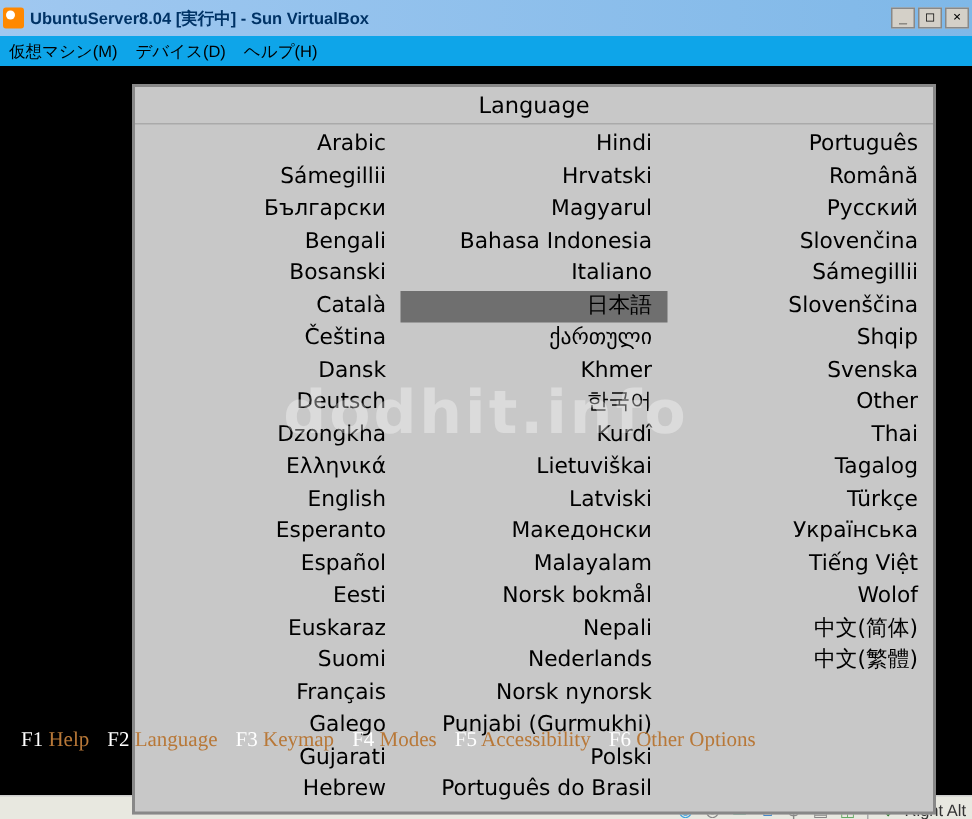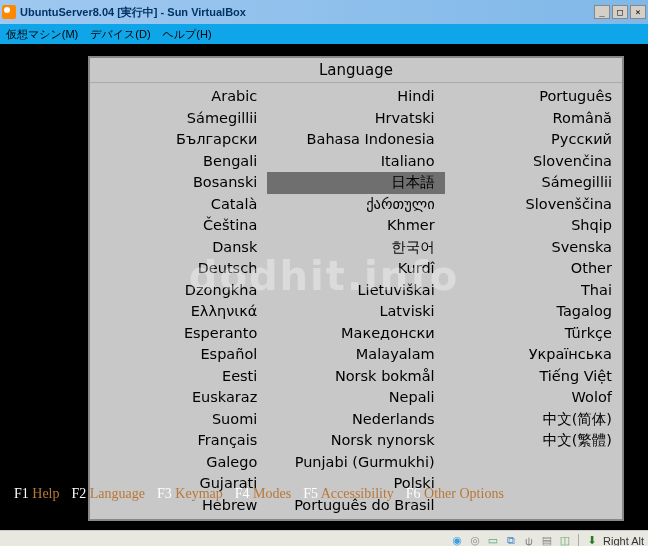--- a/index.html
+++ b/index.html
@@ -66,33 +66,35 @@
             <div class="lang-item">Sámegillii</div>
             <div class="lang-item">Български</div>
             <div class="lang-item">Bengali</div>
             <div class="lang-item">Bosanski</div>
             <div class="lang-item">Català</div>
             <div class="lang-item">Čeština</div>
             <div class="lang-item">Dansk</div>
             <div class="lang-item">Deutsch</div>
             <div class="lang-item">Dzongkha</div>
             <div class="lang-item">Ελληνικά</div>
+            <div class="lang-item">English</div>
             <div class="lang-item">Esperanto</div>
             <div class="lang-item">Español</div>
             <div class="lang-item">Eesti</div>
             <div class="lang-item">Euskaraz</div>
             <div class="lang-item">Suomi</div>
             <div class="lang-item">Français</div>
             <div class="lang-item">Galego</div>
             <div class="lang-item">Gujarati</div>
             <div class="lang-item">Hebrew</div>
           </div>
           <div class="lang-col">
             <div class="lang-item">Hindi</div>
             <div class="lang-item">Hrvatski</div>
+            <div class="lang-item">Magyarul</div>
             <div class="lang-item">Bahasa Indonesia</div>
             <div class="lang-item">Italiano</div>
             <div class="lang-item selected">日本語</div>
             <div class="lang-item">ქართული</div>
             <div class="lang-item">Khmer</div>
             <div class="lang-item">한국어</div>
             <div class="lang-item">Kurdî</div>
             <div class="lang-item">Lietuviškai</div>
             <div class="lang-item">Latviski</div>
             <div class="lang-item">Македонски</div>

